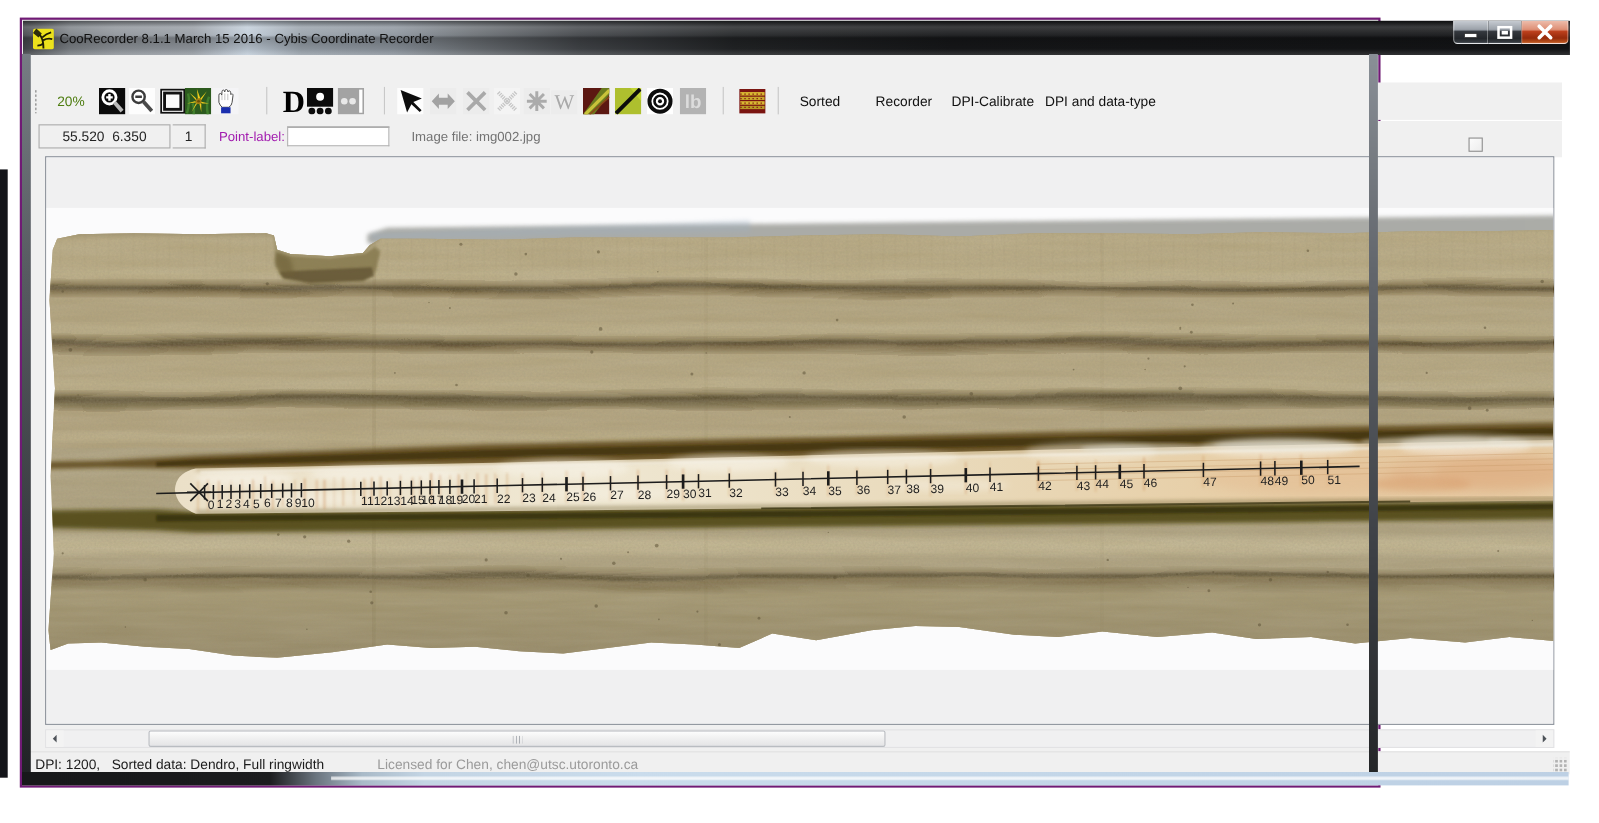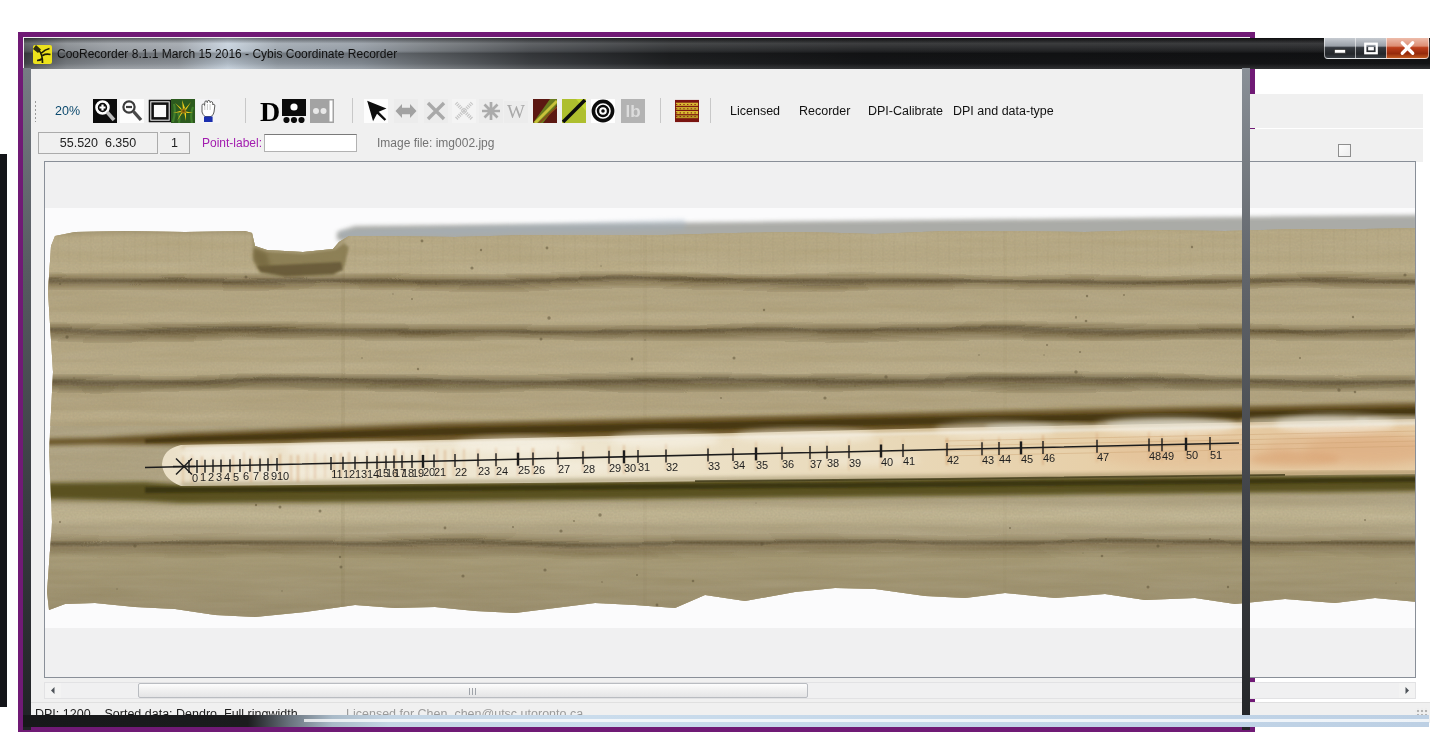--- a/index.html
+++ b/index.html
@@ -1,22 +1,22 @@
 <!DOCTYPE html>
 <html><head>
 <meta charset="utf-8">
 <style>
 * { margin:0; padding:0; box-sizing:border-box; }
 html,body { width:1454px; height:748px; background:#fff; overflow:hidden;
   font-family:"Liberation Sans", sans-serif; }
 #stage { position:absolute; left:0; top:0; width:1454px; height:748px; }
 
 
-#win { position:absolute; left:18px; top:32px; width:1237px; height:700px;
-  background:#f0f0f0; border:5px solid #701a75; }
+#win { position:absolute; left:18px; top:16px; width:1237px; height:700px;
+  background:#f0f0f0; border:2px solid #701a75; }
 #leftbar { position:absolute; left:0; top:154px; width:7px; height:553px; background:#141519; }
 
 
 #bl { position:absolute; left:0px; top:31px; width:8px; height:662px;
   background:linear-gradient(#767c83,#575b61 30%,#36393e 70%,#202225); }
 #br { position:absolute; right:0px; top:31px; width:8px; height:662px;
   background:linear-gradient(#8a9097,#62666c 30%,#3c3f44 70%,#232527); }
 #bb { position:absolute; left:0px; bottom:0px; width:1406px; height:12px;
   background:linear-gradient(90deg,#17181a 0%,#1b1c1e 16%,#6a747e 19%,#a9bac8 22%,#c4d5e4 26%,#cadcec 40%,#c3d6e8 70%,#bdd0e4 100%); }
 #bb .hl { position:absolute; left:20%; top:4px; height:3px; width:80%; background:rgba(255,255,255,.75); }
@@ -45,21 +45,21 @@
 #menubar { position:absolute; left:8px; top:31px; width:1392px; height:27px; background:#f0f0f0; }
 .mitem { position:absolute; top:6px; font-size:13px; color:#111; }
 
 
 #toolbar { position:absolute; left:8px; top:57px; width:1392px; height:34px; background:#f0f0f0; }
 .grip { position:absolute; left:3px; top:6px; width:3px; height:22px;
   background-image:radial-gradient(circle, #9a9a9a 34%, transparent 40%); background-size:3px 4px; }
 .ticon { position:absolute; top:5px; width:24px; height:24px; }
 .tsep { position:absolute; top:4px; width:1px; height:25px; background:#c8c8c8; }
 .ttext { position:absolute; top:10px; font-size:12.5px; color:#111; white-space:nowrap; }
-#zoomlbl { position:absolute; left:24px; top:10px; font-size:12.5px; color:#0c4a6e; }
+#zoomlbl { position:absolute; left:24px; top:10px; font-size:12.5px; color:#4d7c0f; }
 
 
 #ctlrow { position:absolute; left:8px; top:92px; width:1392px; height:33px; background:#f0f0f0; }
 #coordbox { position:absolute; left:7px; top:3px; width:120px; height:22px; border:1px solid #ababab; font-size:12.5px; color:#222; text-align:center; line-height:20px; }
 #numbox { position:absolute; left:129px; top:3px; width:30px; height:22px; border:1px solid #ababab; border-left:none; font-size:12.5px; color:#222; text-align:center; line-height:20px; }
 #ptlabel { position:absolute; left:171px; top:7px; font-size:12px; color:#a21caf; }
 #ptinput { position:absolute; left:233px; top:5px; width:93px; height:18px; background:#fff; border:1px solid #b2b2b2; border-top-color:#7a7a7a; }
 #imgfile { position:absolute; left:346px; top:7px; font-size:12px; color:#737373; }
 #imgpos { position:absolute; left:1307px; top:15px; width:13px; height:13px; border:1px solid #8e8e8e; background:linear-gradient(135deg,#fcfcfc,#ededed); }
 #imgposlbl { position:absolute; left:1326px; top:14px; font-size:12px; color:#737373;margin-top:48px; }
@@ -214,21 +214,21 @@
       <div class="tsep" style="left:629px"></div>
       <svg class="ticon" style="left:644px" viewBox="0 0 26 24" width="26">
           <rect width="26" height="24" fill="#7a1410"></rect>
           <rect x="1" y="3" width="24" height="3.4" fill="#d8b832"></rect>
           <rect x="1" y="7.6" width="24" height="3.2" fill="#c8a82c"></rect>
           <rect x="1" y="12" width="24" height="3.4" fill="#d8b832"></rect>
           <rect x="1" y="16.6" width="24" height="3.2" fill="#b89a26"></rect>
           <path d="M1 5 H25 M1 9.5 H25 M1 14 H25 M1 18 H25" stroke="#8a2a14" stroke-width="1.2" stroke-dasharray="1.5 2.5"></path>
         </svg>
       <div class="tsep" style="left:679px"></div>
-      <div class="ttext" style="left:699px">Licensed</div>
+      <div class="ttext" style="left:699px">Sorted</div>
       <div class="ttext" style="left:768px">Recorder</div>
       <div class="ttext" style="left:837px">DPI-Calibrate</div>
       <div class="ttext" style="left:922px">DPI and data-type</div>
     </div>
     <div id="ctlrow">
       <div id="coordbox">55.520&nbsp; 6.350</div>
       <div id="numbox">1</div>
       <div id="ptlabel">Point-label:</div>
       <div id="ptinput"></div>
       <div id="imgfile">Image file: img002.jpg</div>

